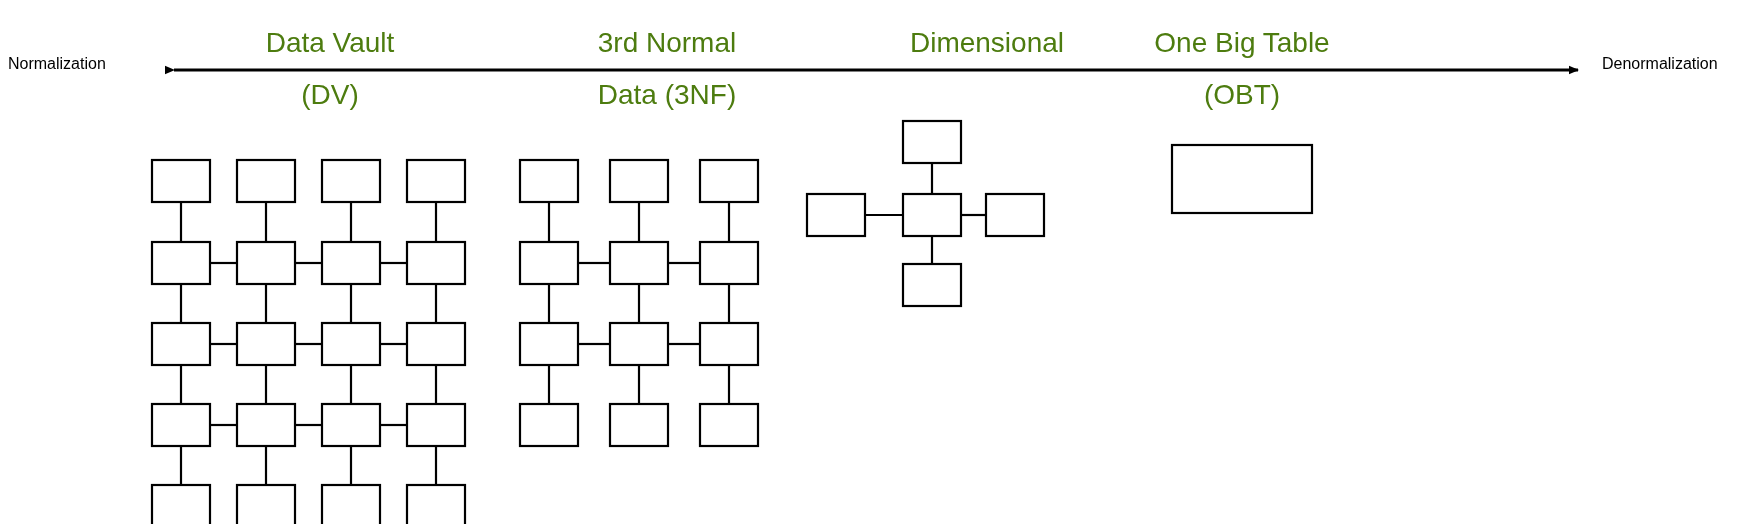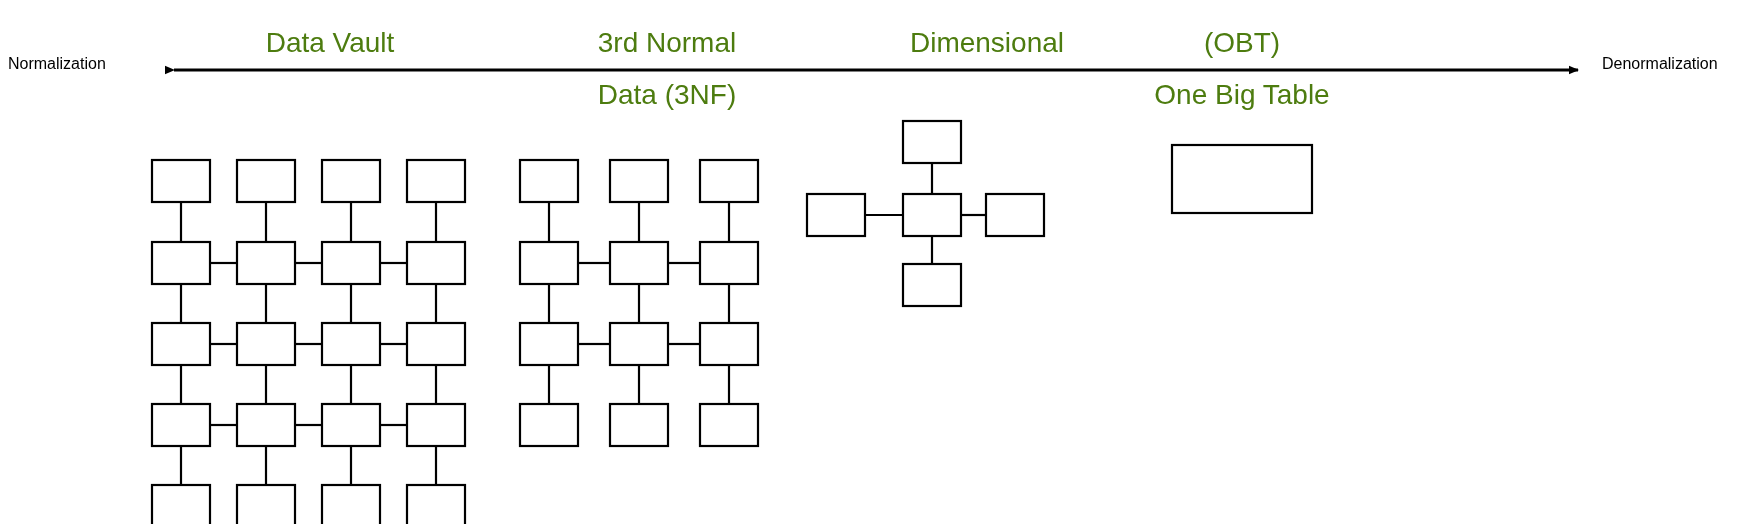--- a/index.html
+++ b/index.html
@@ -64,34 +64,35 @@
 </style>
 </head>
 <body>
 
 <div class="axis-label" id="label-normalization">Normalization</div>
 
 <div class="axis-label" id="label-denormalization">Denormalization</div>
 
 <div class="stage-label" style="left:230px; top:4px; width:200px;">
   <div>Data Vault</div>
+  <div>(DV)</div>
 </div>
 
 <div class="stage-label" style="left:567px; top:4px; width:200px;">
   <div>3rd Normal</div>
   <div>Data (3NF)</div>
 </div>
 
 <div class="stage-label" style="left:887px; top:4px; width:200px;">
   <div>Dimensional</div>
 </div>
 
 <div class="stage-label" style="left:1142px; top:4px; width:200px;">
+  <div>One Big Table</div>
   <div>(OBT)</div>
-  <div>One Big Table</div>
 </div>
 
 <svg id="canvas" viewBox="0 0 1742 524" width="1742" height="524">
 
   <g>
     <defs>
       <marker id="arrow-right" markerWidth="11" markerHeight="11" refX="9" refY="5.5" orient="auto" markerUnits="userSpaceOnUse">
         <path d="M0,1.2 L10,5.5 L0,9.8 z" fill="#000000"></path>
       </marker>
       <marker id="arrow-left" markerWidth="11" markerHeight="11" refX="2" refY="5.5" orient="auto-start-reverse" markerUnits="userSpaceOnUse">

